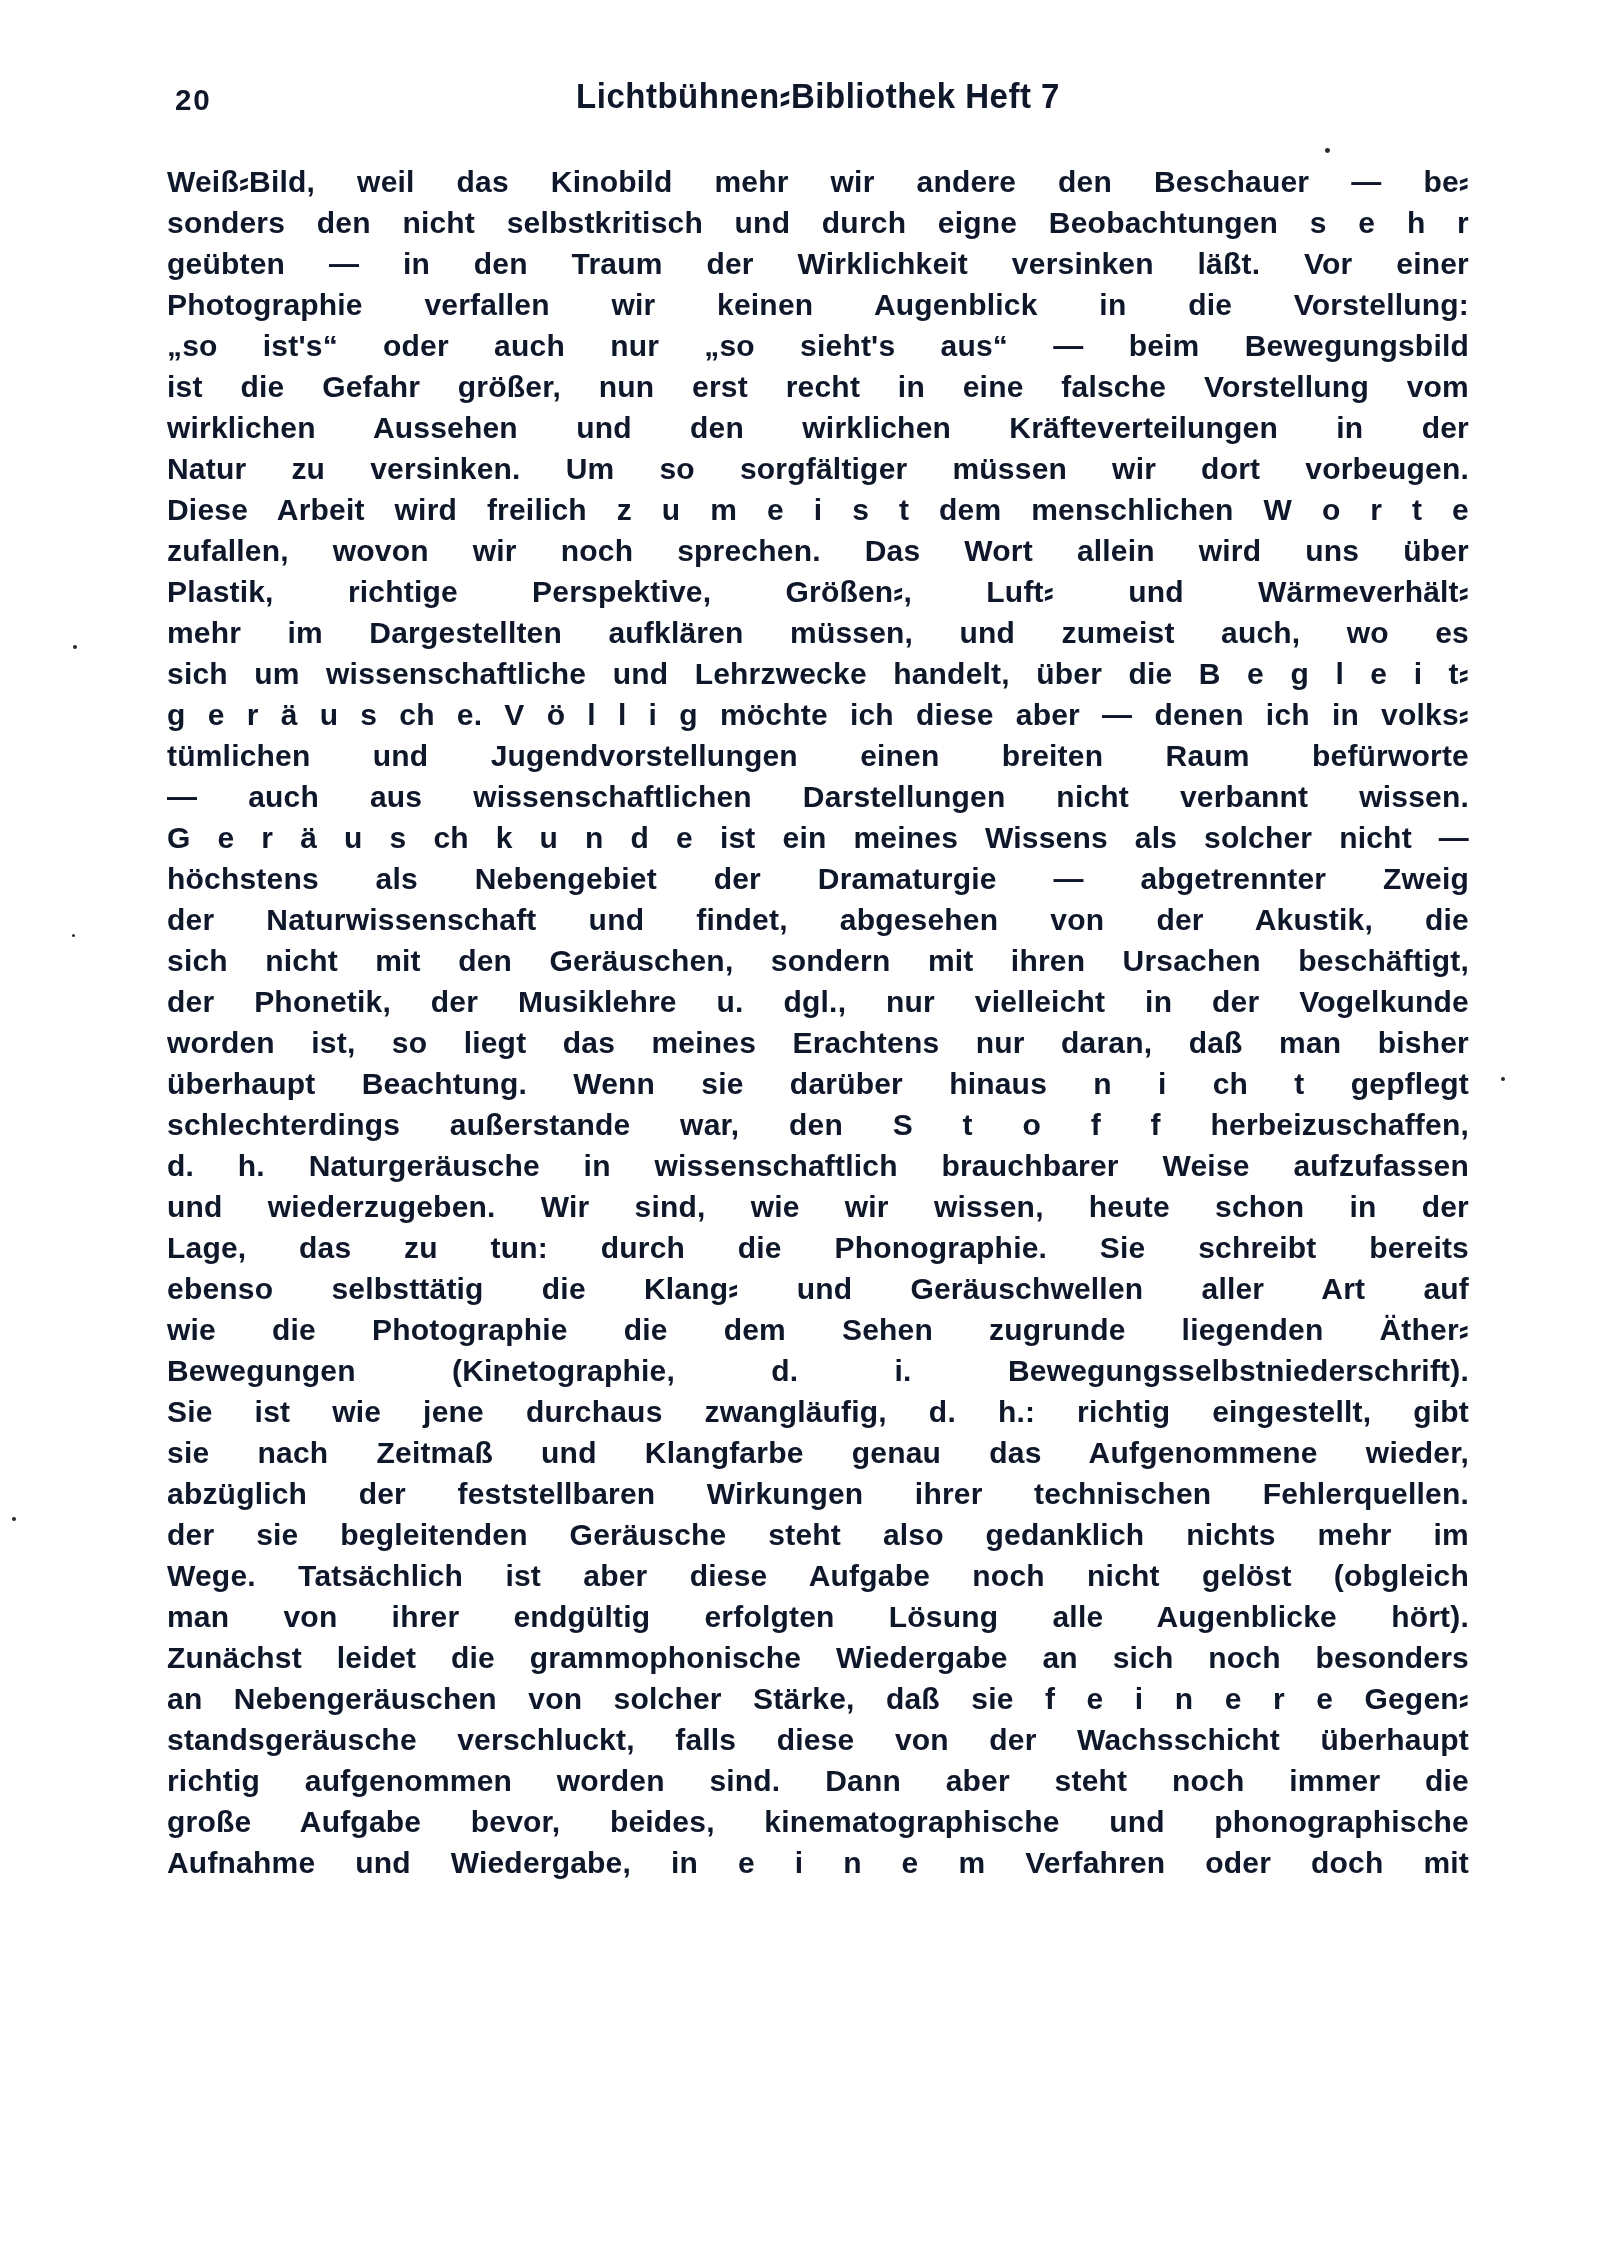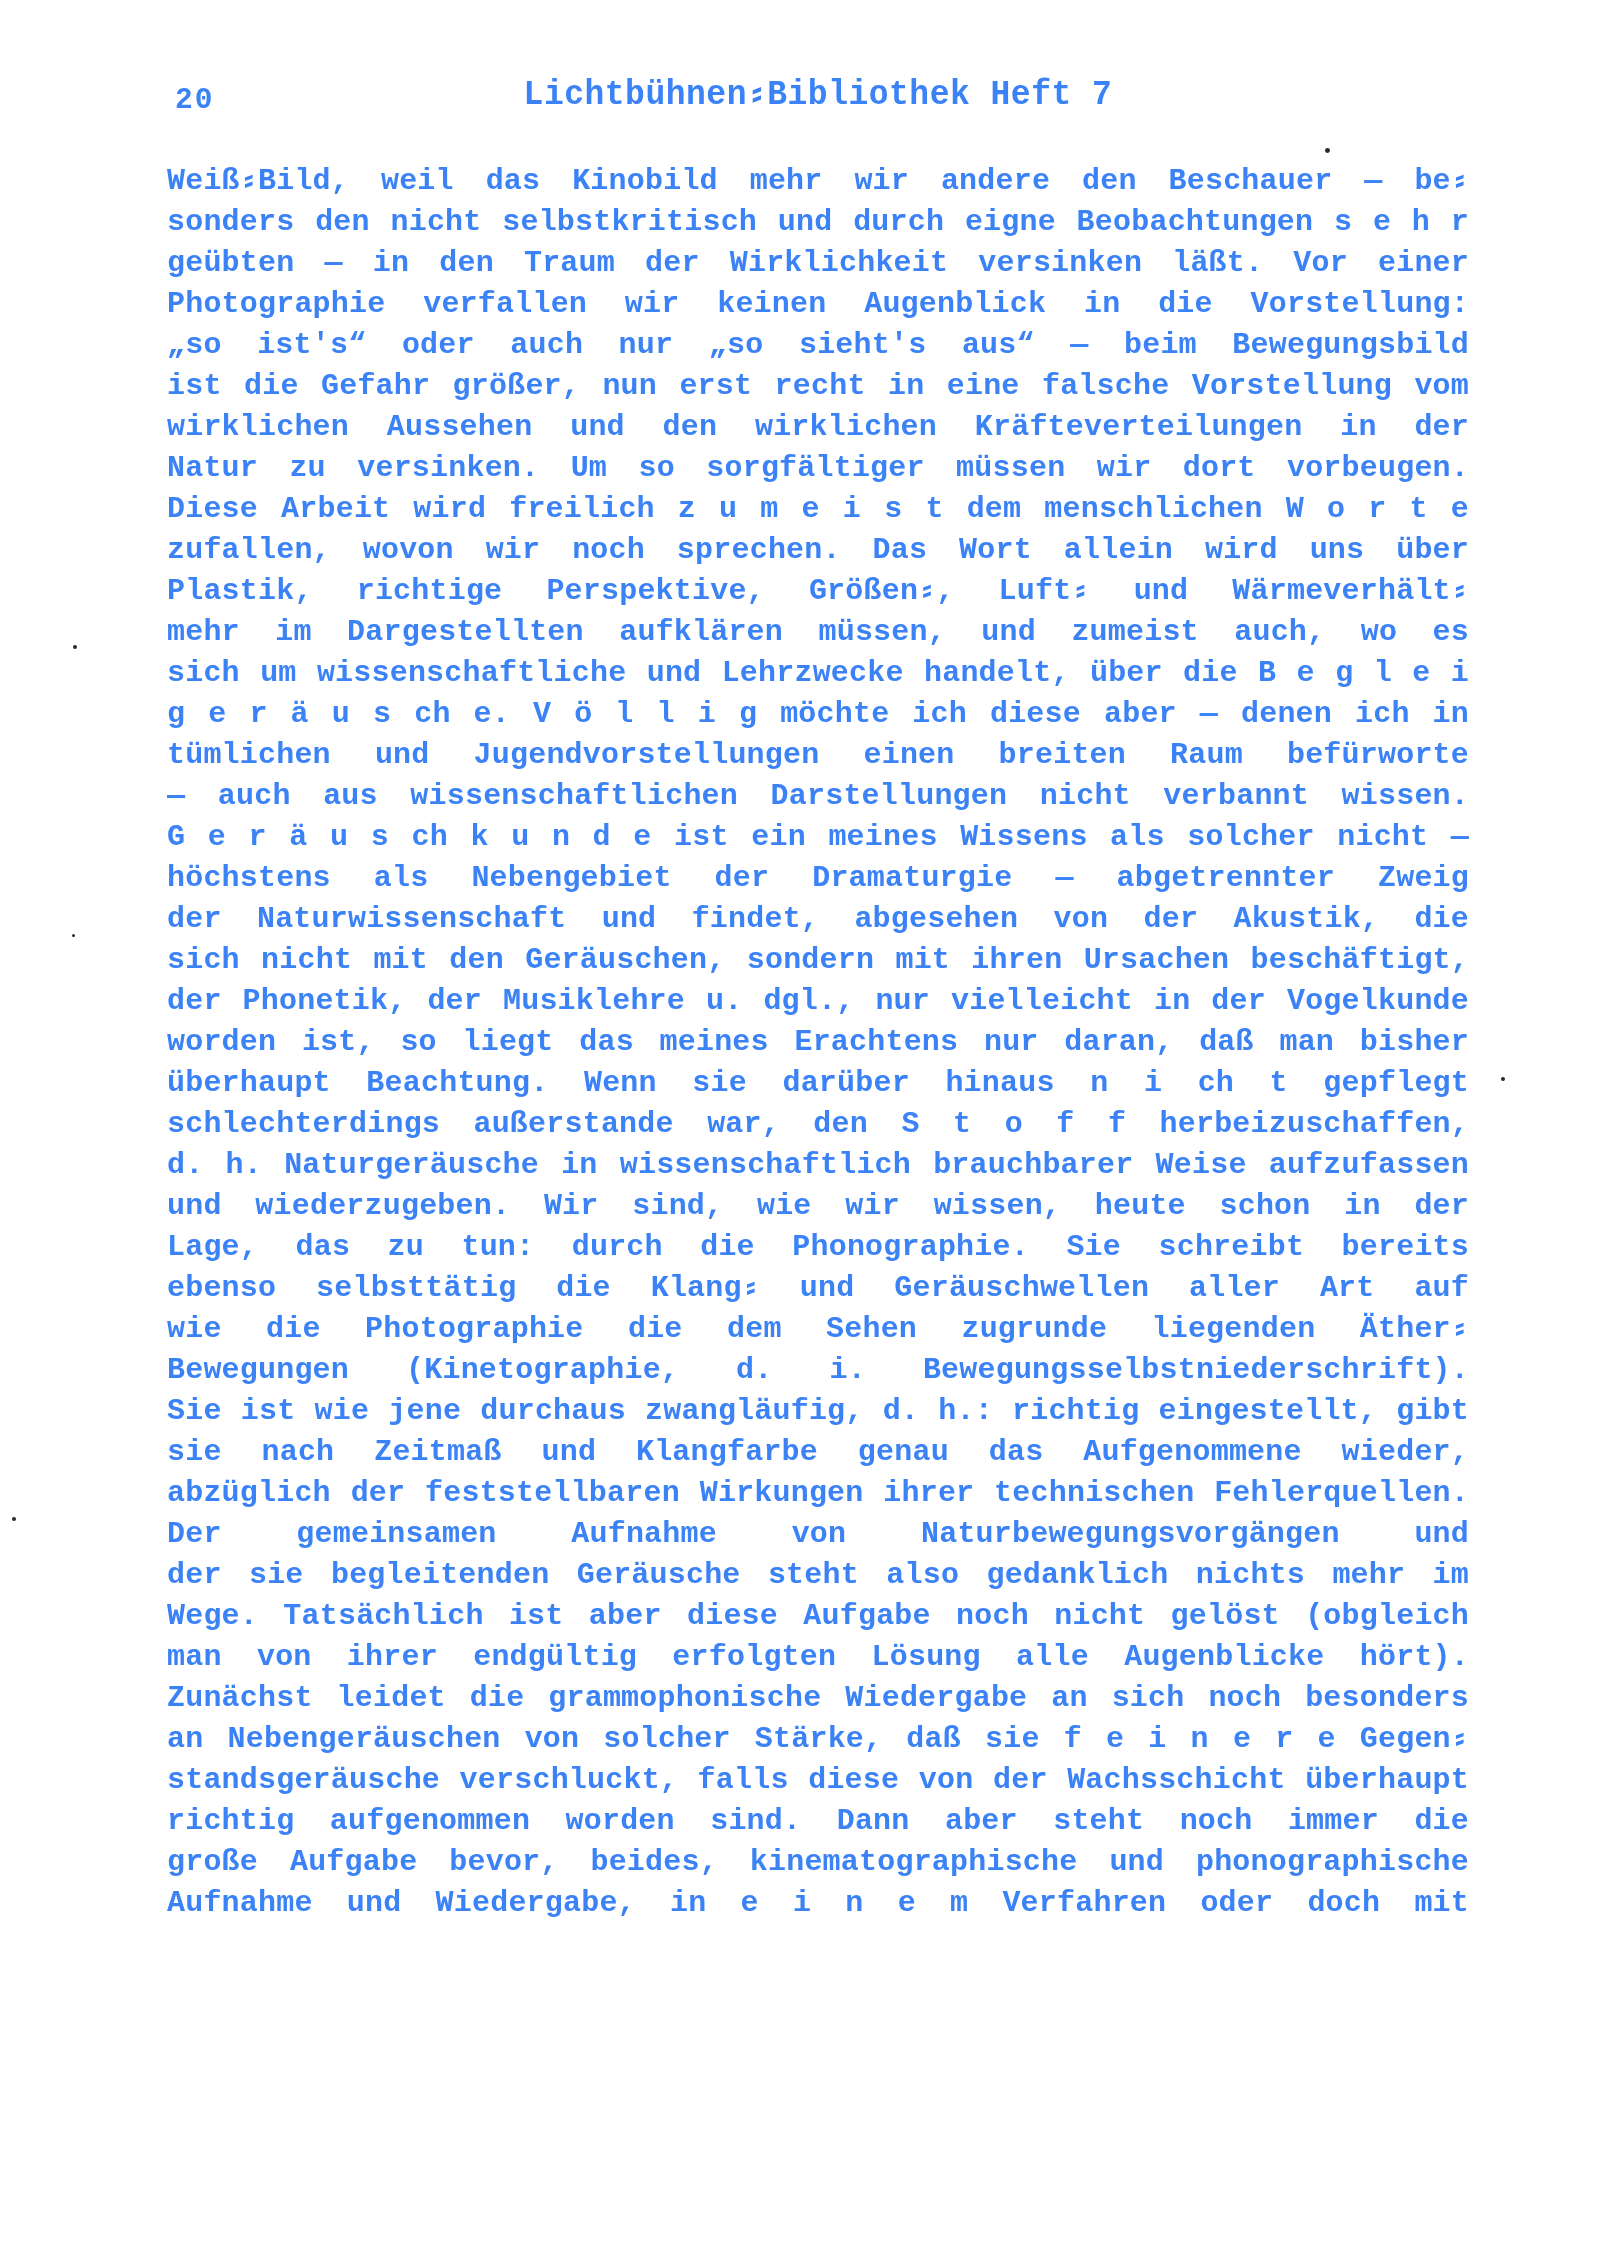--- a/index.html
+++ b/index.html
@@ -7,22 +7,22 @@
     padding: 0;
     background: #e8e8e8;
   }
   .scan-page {
     position: relative;
     width: 1618px;
     height: 2267px;
     margin: 0 auto;
     background: #ffffff;
     overflow: hidden;
-    font-family: Liberation Mono, monospace;
-    color: #3b82f6;
+    font-family: Liberation Sans, sans-serif;
+    color: #0f172a;
   }
   .page-header {
     position: absolute;
     top: 77px;
     left: 167px;
     width: 1302px;
     height: 47px;
   }
   .page-number {
     position: absolute;
@@ -111,21 +111,20 @@
       <div class="text-line">schlechterdings außerstande war, den S t o f f herbeizuschaffen,</div>
       <div class="text-line">d. h. Naturgeräusche in wissenschaftlich brauchbarer Weise aufzufassen</div>
       <div class="text-line">und wiederzugeben.  Wir sind, wie wir wissen, heute schon in der</div>
       <div class="text-line">Lage, das zu tun: durch die Phonographie.  Sie schreibt bereits</div>
       <div class="text-line">ebenso selbsttätig die Klang⸗ und Geräuschwellen aller Art auf</div>
       <div class="text-line">wie die Photographie die dem Sehen zugrunde liegenden Äther⸗</div>
       <div class="text-line">Bewegungen (Kinetographie, d. i. Bewegungsselbstniederschrift).</div>
       <div class="text-line">Sie ist wie jene durchaus zwangläufig, d. h.: richtig eingestellt, gibt</div>
       <div class="text-line">sie nach Zeitmaß und Klangfarbe genau das Aufgenommene wieder,</div>
       <div class="text-line">abzüglich der feststellbaren Wirkungen ihrer technischen Fehlerquellen.</div>
-      <div class="text-line">Der gemeinsamen Aufnahme von Naturbewegungsvorgängen und</div>
       <div class="text-line">der sie begleitenden Geräusche steht also gedanklich nichts mehr im</div>
       <div class="text-line">Wege.  Tatsächlich ist aber diese Aufgabe noch nicht gelöst (obgleich</div>
       <div class="text-line">man von ihrer endgültig erfolgten Lösung alle Augenblicke hört).</div>
       <div class="text-line">Zunächst leidet die grammophonische Wiedergabe an sich noch besonders</div>
       <div class="text-line">an Nebengeräuschen von solcher Stärke, daß sie f e i n e r e Gegen⸗</div>
       <div class="text-line">standsgeräusche verschluckt, falls diese von der Wachsschicht überhaupt</div>
       <div class="text-line">richtig aufgenommen worden sind.  Dann aber steht noch immer die</div>
       <div class="text-line">große Aufgabe bevor, beides, kinematographische und phonographische</div>
       <div class="text-line">Aufnahme und Wiedergabe, in e i n e m Verfahren oder doch mit</div>
     </div>

